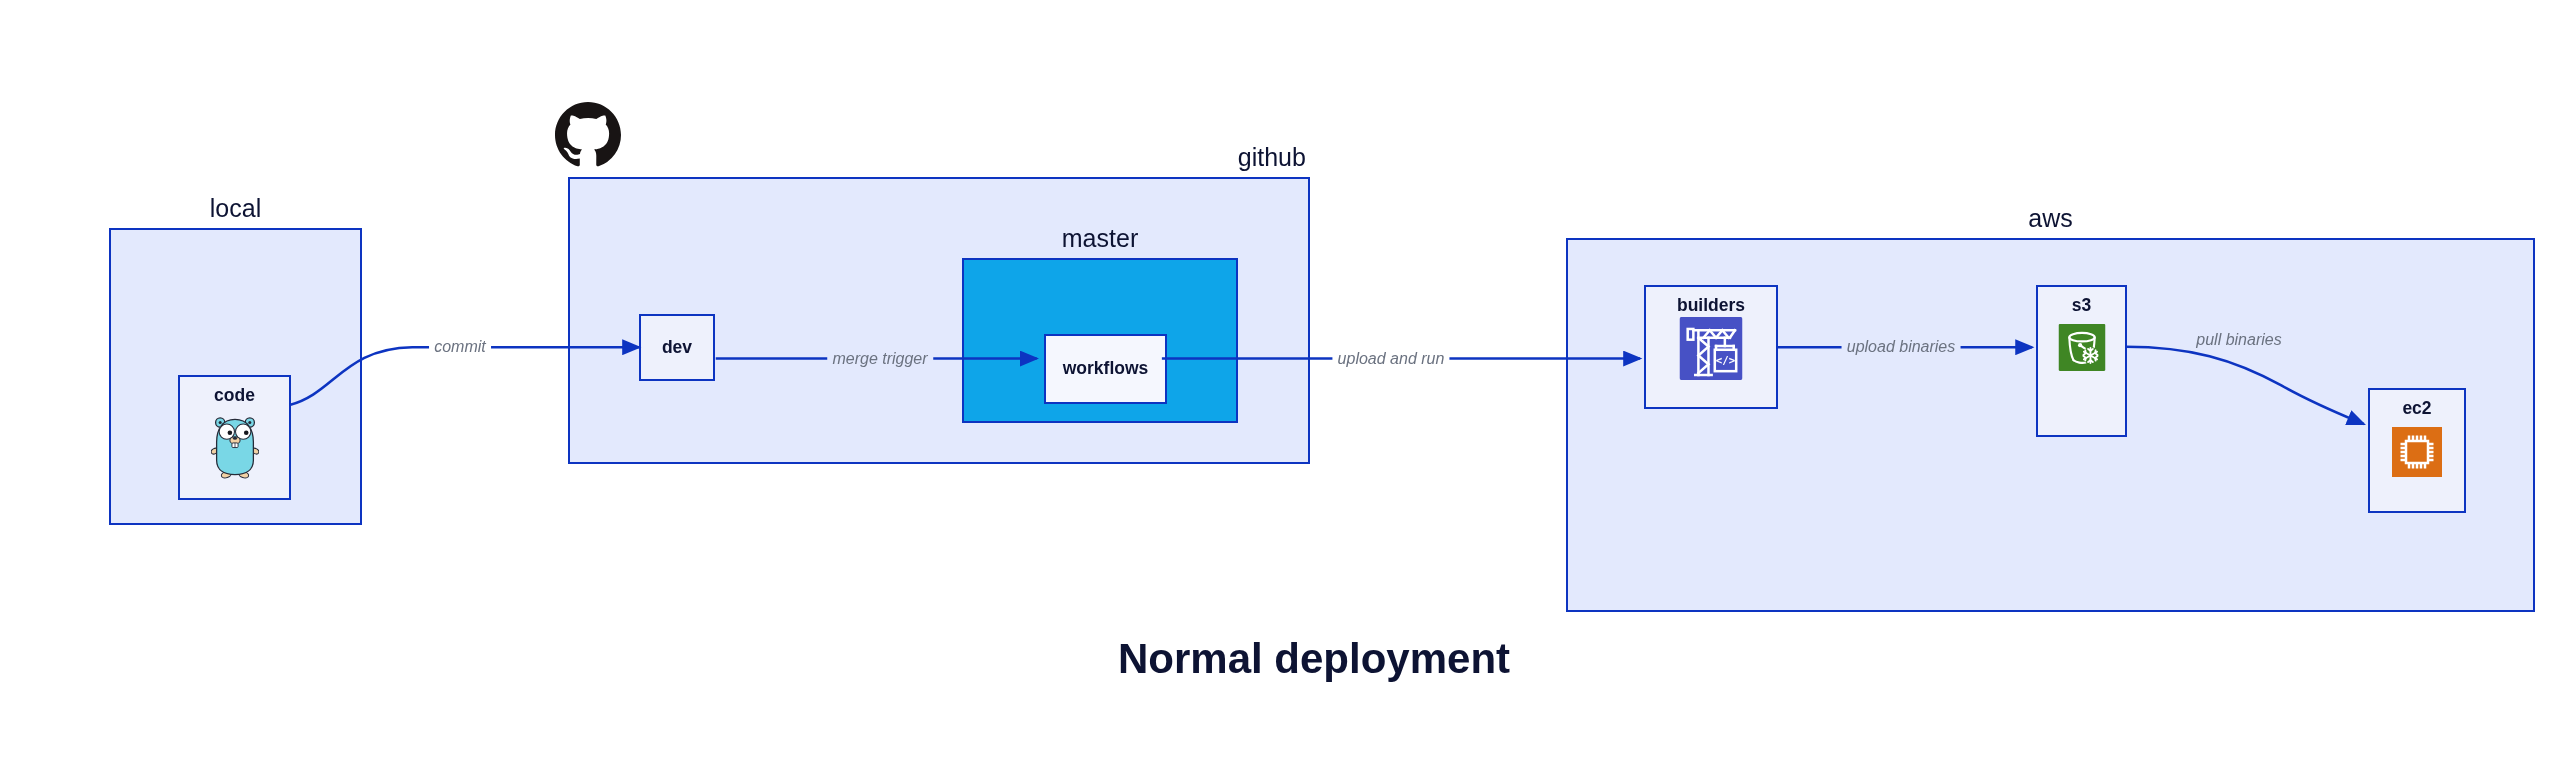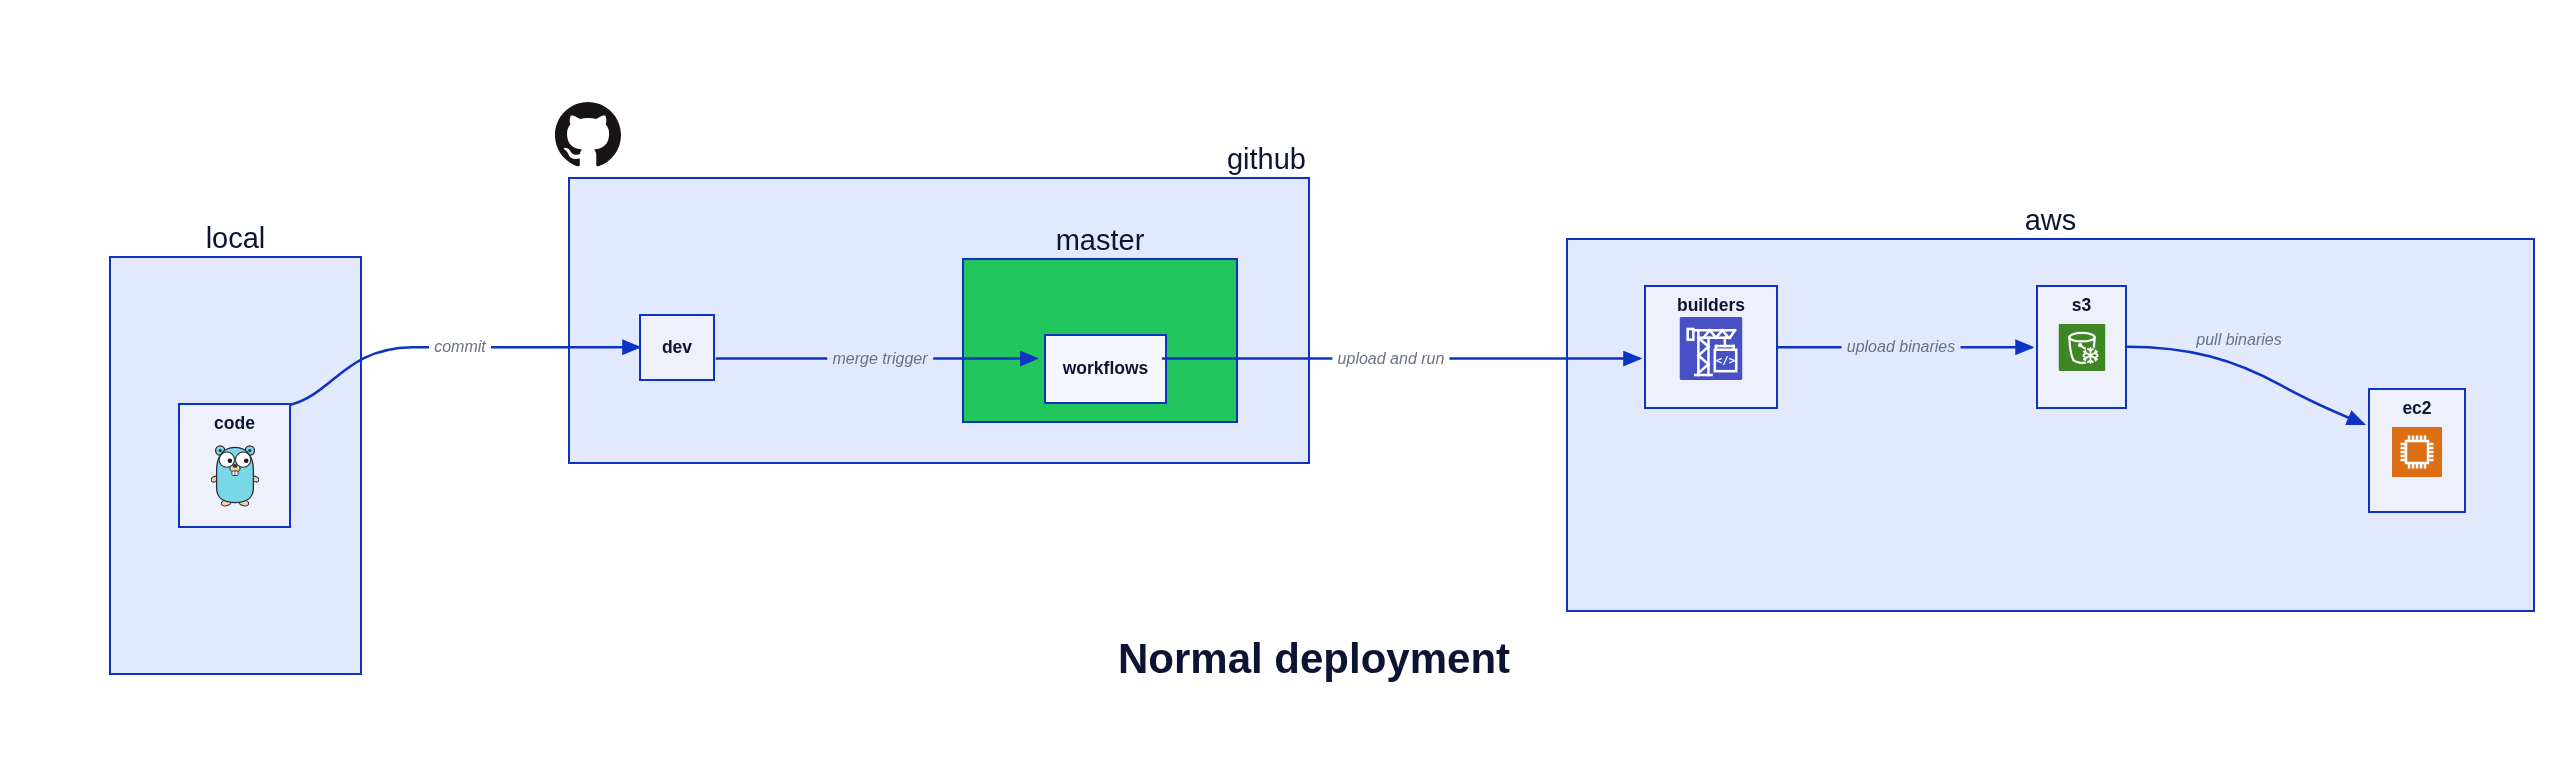--- a/index.html
+++ b/index.html
@@ -11,27 +11,27 @@
     font-family: "Liberation Sans", sans-serif;
     overflow: hidden;
   }
   
   .container, .node {
     position: absolute;
     box-sizing: border-box;
     border: 2.6px solid #0D34C1;
   }
   .container { background: #E3E9FD; }
-  .container.nested { background: #22c55e; padding-left: 32px; }
+  .container.nested { background: #0ea5e9; padding-left: 32px; }
   .node { background: #EEF1FC; }
   .node.leaf-nested { background: #F5F7FE; }
 
   .c-label {
     position: absolute;
-    font-size: 29px;
+    font-size: 25px;
     font-weight: 400;
     color: #0D1333;
     line-height: 1;
     white-space: nowrap;
   }
   .c-label.centered { top: -34px; left: 50%; transform: translateX(-50%); }
   .c-label.right    { top: -34px; right: 2.1px; }
 
   .n-label {
     position: absolute;
@@ -40,29 +40,29 @@
     font-size: 17.5px;
     font-weight: 700;
     color: #0D1333;
     line-height: 1;
     white-space: nowrap;
   }
   .n-label.top    { top: 10.3px; left: 0; }
   .n-label.middle { top: 50%; left: 0; transform: translateY(-50%); }
 
   
-  #local   { left: 109px;  top: 256px; width: 253px;  height: 419px; }
+  #local   { left: 109px;  top: 228px; width: 253px;  height: 297px; }
   #code    { left: 67px;  top: 145px; width: 113px;  height: 125px; } 
   #github  { left: 568px; top: 177px; width: 742px; height: 287px; }
   #dev     { left: 69px;  top: 135px; width: 76px;  height: 67px; } 
   #master  { left: 392px;  top: 79px; width: 276px;  height: 165px; } 
   #workflows { left: 80px; top: 74px; width: 123px; height: 70px; } 
   #aws     { left: 1566px; top: 238px; width: 969px; height: 374px; }
   #builders{ left: 76px;  top: 45px;  width: 134px;  height: 124px; } 
-  #s3      { left: 468px;  top: 45px;  width: 91px;  height: 124px; } 
+  #s3      { left: 468px;  top: 45px;  width: 91px;  height: 152px; } 
   #ec2     { left: 800px; top: 148px; width: 98px;  height: 125px; } 
 
   .octocat {
     position: absolute;
     left: 555px; top: 102px;
     width: 66px; height: 66px;
   }
 
   
   .node-icon { position: absolute; left: 50%; transform: translateX(-50%); }

